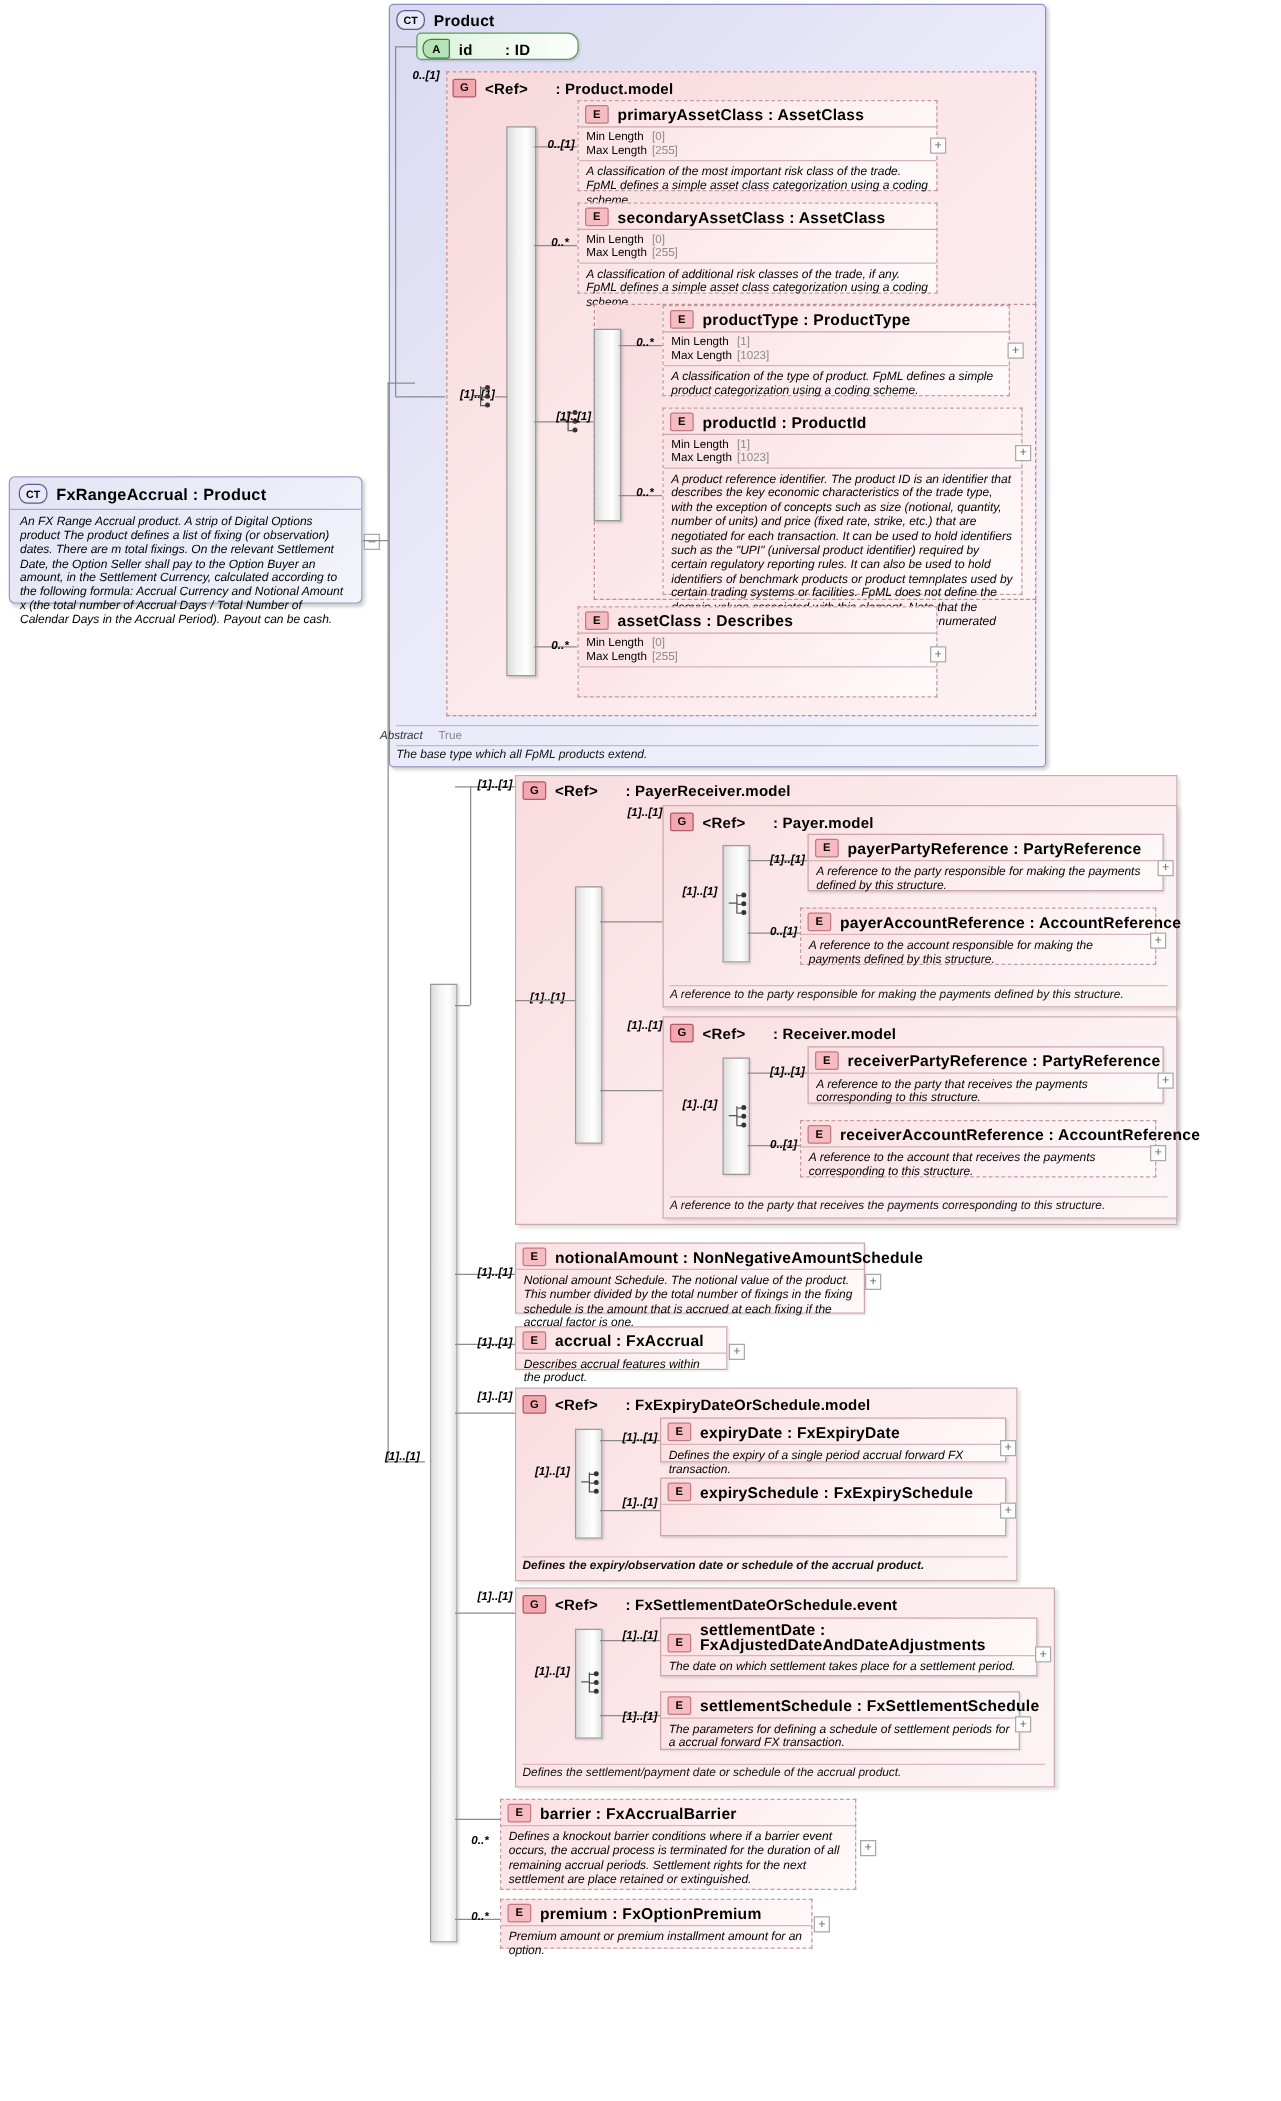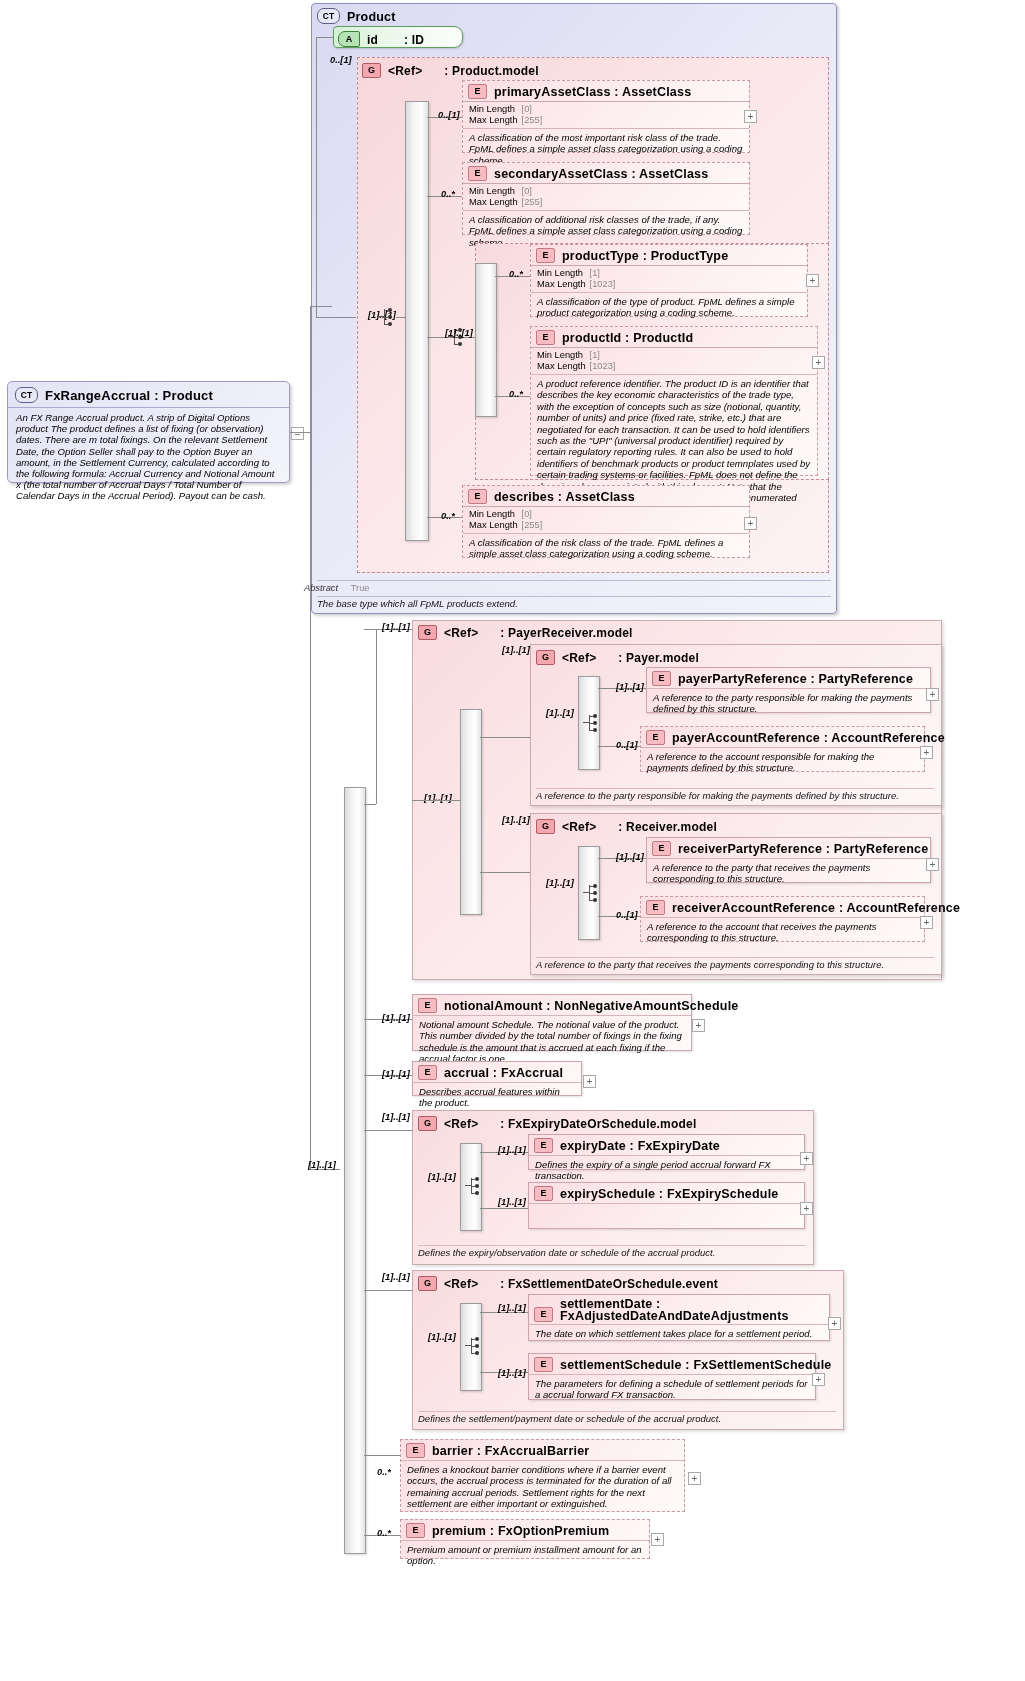--- a/index.html
+++ b/index.html
@@ -297,39 +297,38 @@
     </div>
     <div class="sep" style="background:#d6b4b8;"></div>
     <div class="doc">A product reference identifier. The product ID is an identifier that describes the key economic characteristics of the trade type, with the exception of concepts such as size (notional, quantity, number of units) and price (fixed rate, strike, etc.) that are negotiated for each transaction. It can be used to hold identifiers such as the "UPI" (universal product identifier) required by certain regulatory reporting rules. It can also be used to hold identifiers of benchmark products or product temnplates used by certain trading systems or facilities. FpML does not define the domain values associated with this element. Note that the domain values for this element are not strictly an enumerated list.</div>
   </div>
   <div class="card" style="left:509px;top:389px;">0..*</div>
   <div class="exp" style="left:812px;top:356px;"></div>
 
   <div class="node el opt" style="left:462px;top:485px;width:288px;height:73px;">
     <div class="hdr">
       <span class="badge e">E</span>
-      <span class="ttl">describes : AssetClass</span>
+      <span class="ttl">assetClass : Describes</span>
     </div>
     <div class="sep"></div>
     <div class="props">
       <table>
         <tbody>
             <tr>
               <td>Min Length</td>
             <td class="v">[0]</td>
             </tr>
         <tr>
               <td>Max Length</td>
             <td class="v">[255]</td>
             </tr>
       </tbody>
         </table>
     </div>
     <div class="sep" style="background:#d6b4b8;"></div>
-    <div class="doc">A classification of the risk class of the trade. FpML defines a simple asset class categorization using a coding scheme.</div>
   </div>
   <div class="card" style="left:441px;top:511px;">0..*</div>
   <div class="exp" style="left:744px;top:517px;"></div>
 
   <div class="rule" style="left:317px;top:580px;width:514px;"></div>
   <div class="abstract-row" style="left:304px;top:583px;">
     <span class="k">Abstract</span>
     <span class="v">True</span>
   </div>
   <div class="rule" style="left:317px;top:596px;width:514px;"></div>
@@ -551,21 +550,21 @@
     <div class="hdr">
       <span class="badge e">E</span>
       <span class="ttl">expirySchedule : FxExpirySchedule</span>
     </div>
     <div class="sep" style="background:#d6b4b8;"></div>
   </div>
   <div class="card" style="left:498px;top:1197px;">[1]..[1]</div>
   <div class="exp" style="left:800px;top:1202px;"></div>
 
   <div class="rule" style="left:418px;top:1245px;width:388px;background:#ddb9bd;"></div>
-  <div class="grpdoc" style="left:418px;top:1247px;width:392px;">Defines the expiry/observation date or schedule of the accrual product.</div>
+  <div class="grpdoc" style="left:418px;top:1247px;width:392px;font-weight:bold;">Defines the expiry/observation date or schedule of the accrual product.</div>
 
   <div class="node grp-plain" style="left:412px;top:1270px;width:432px;height:160px;"></div>
   <div class="card" style="left:382px;top:1272px;">[1]..[1]</div>
   <div class="node" style="left:418px;top:1273px;">
     <div class="hdr" style="padding-left:0;">
       <span class="badge g">G</span>
       <span class="ttl" style="font-size:12px;">&lt;Ref&gt;</span>
       <span class="ttl" style="font-size:12px;margin-left:22px;">: FxSettlementDateOrSchedule.event</span>
     </div>
   </div>
@@ -608,21 +607,21 @@
 
   <div class="rule" style="left:418px;top:1411px;width:418px;background:#ddb9bd;"></div>
   <div class="grpdoc" style="left:418px;top:1413px;width:420px;">Defines the settlement/payment date or schedule of the accrual product.</div>
 
   <div class="node el opt" style="left:400px;top:1439px;width:285px;height:73px;">
     <div class="hdr">
       <span class="badge e">E</span>
       <span class="ttl">barrier    : FxAccrualBarrier</span>
     </div>
     <div class="sep" style="background:#d6b4b8;"></div>
-    <div class="doc">Defines a knockout barrier conditions where if a barrier event occurs, the accrual process is terminated for the duration of all remaining accrual periods. Settlement rights for the next settlement are either important or extinguished.</div>
+    <div class="doc">Defines a knockout barrier conditions where if a barrier event occurs, the accrual process is terminated for the duration of all remaining accrual periods. Settlement rights for the next settlement are place retained or extinguished.</div>
   </div>
   <div class="card" style="left:377px;top:1467px;">0..*</div>
   <div class="exp" style="left:688px;top:1472px;"></div>
 
   <div class="node el opt" style="left:400px;top:1519px;width:250px;height:40px;">
     <div class="hdr">
       <span class="badge e">E</span>
       <span class="ttl">premium : FxOptionPremium</span>
     </div>
     <div class="sep" style="background:#d6b4b8;"></div>

